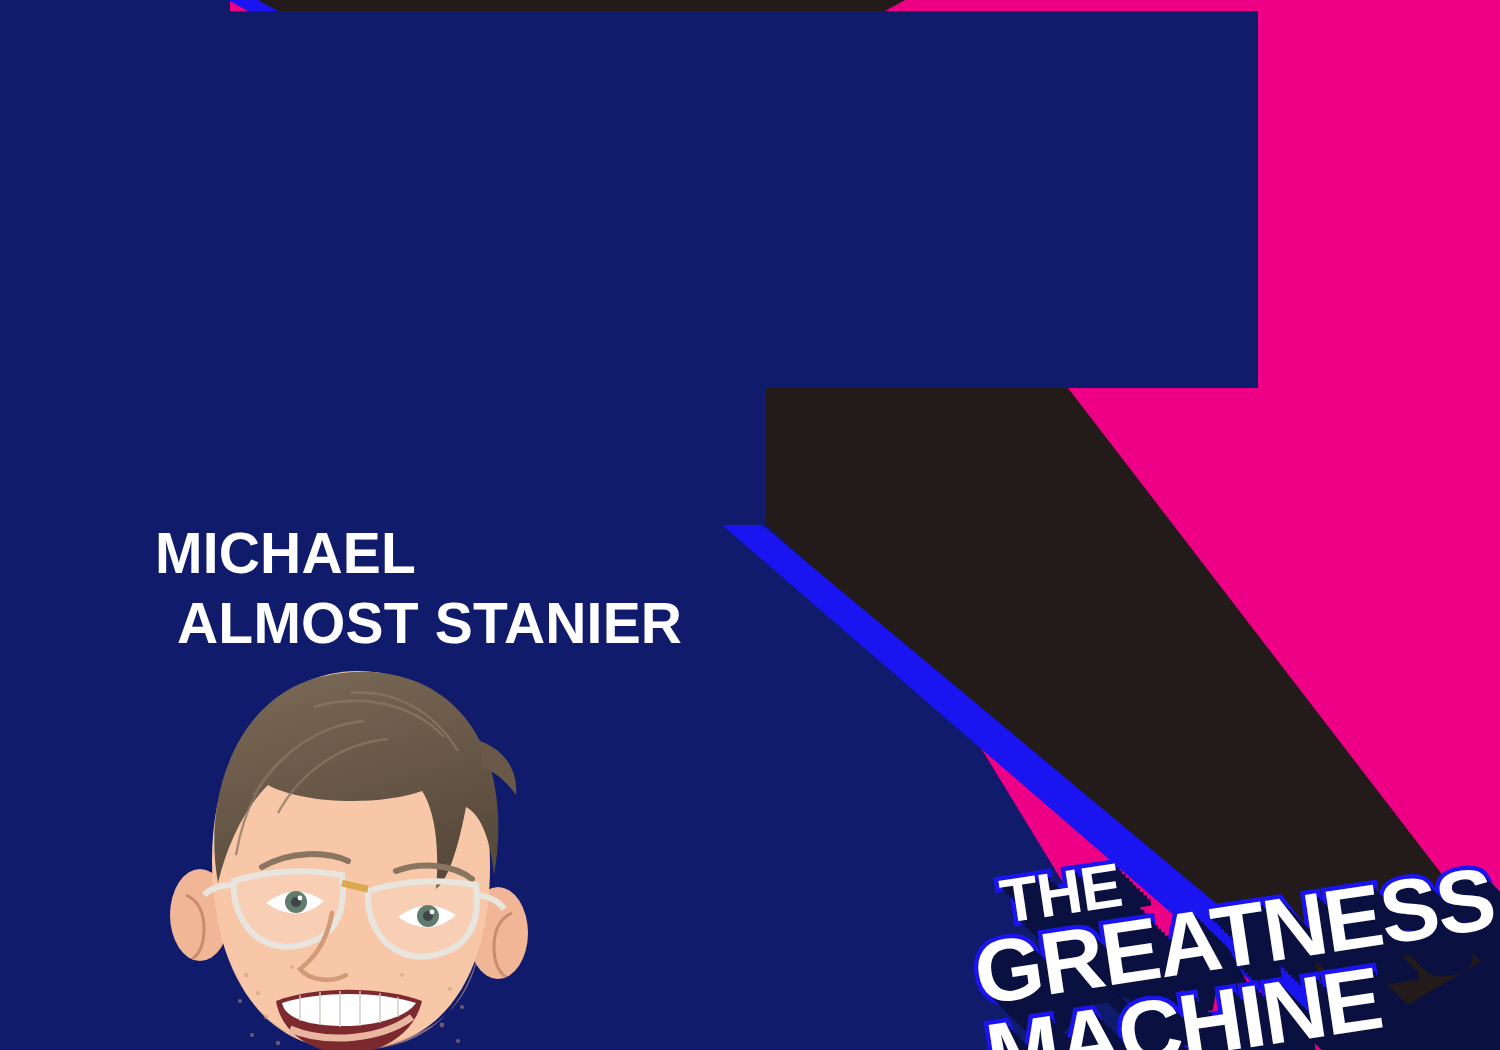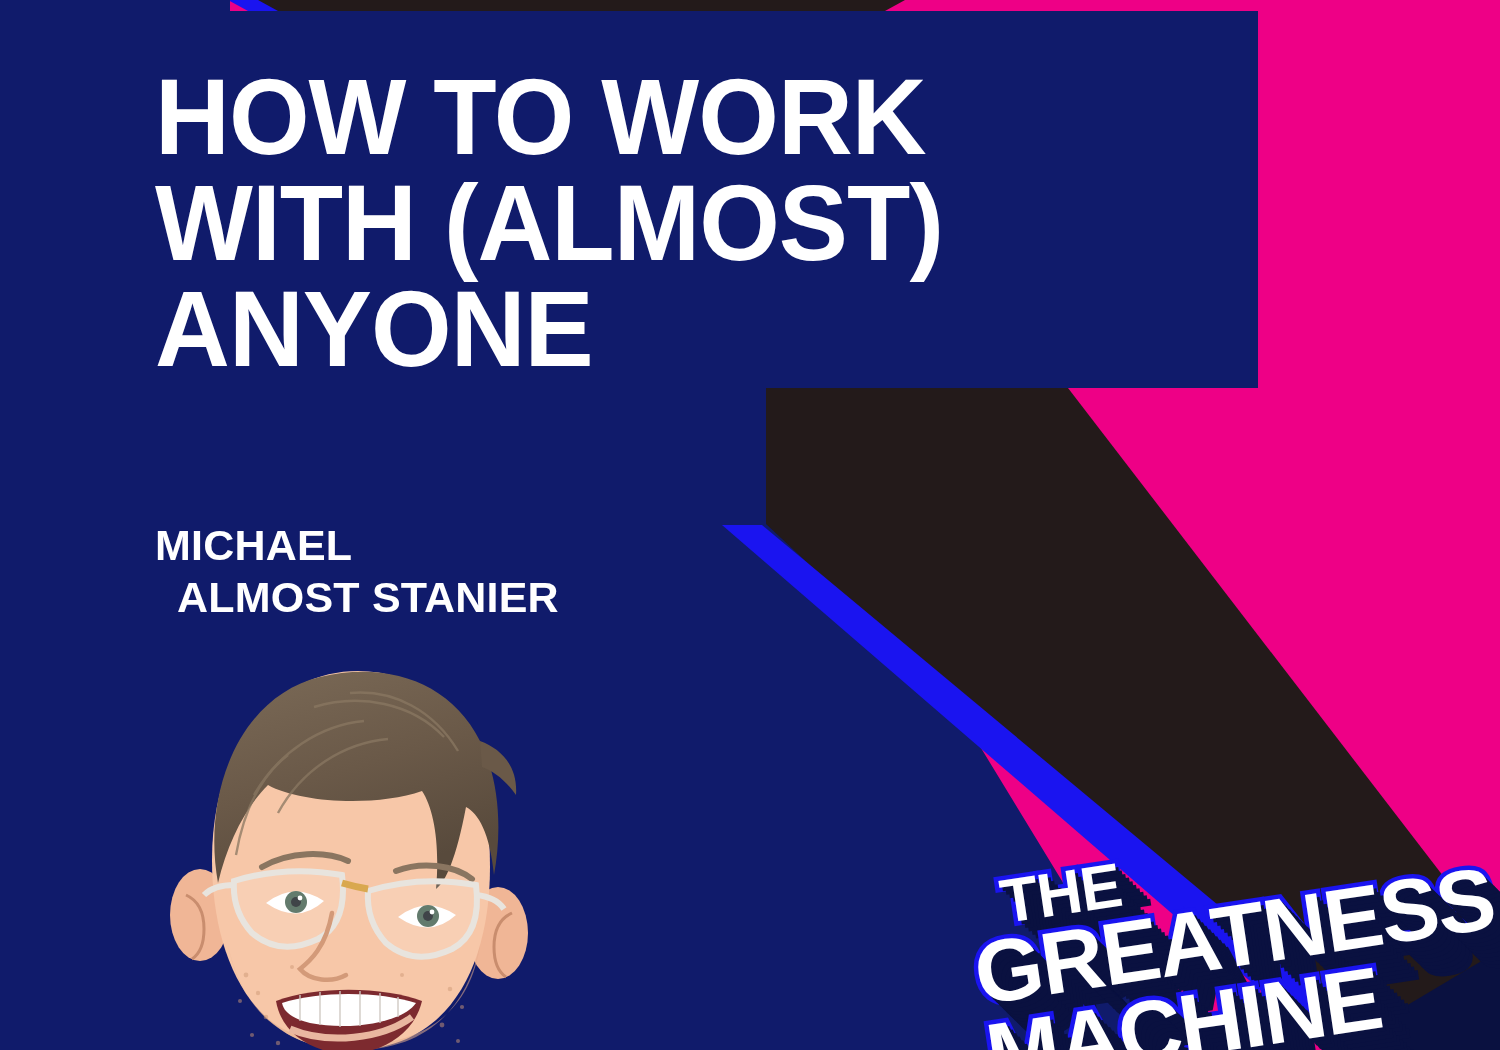--- a/index.html
+++ b/index.html
@@ -48,21 +48,21 @@
   .speaker-block {
     position: absolute;
     left: 155px;
     top: 519px;
     z-index: 6;
   }
   .speaker-line {
     display: block;
     color: #ffffff;
     font-weight: 700;
-    font-size: 43px;
+    font-size: 57px;
     line-height: 1.22;
     letter-spacing: 0.2px;
     white-space: nowrap;
   }
   .speaker-line.indent { padding-left: 22px; }
 
   
   .portrait {
     position: absolute;
     left: 150px;
@@ -146,25 +146,20 @@
     <path d="M 722,525 L 762,525 L 1392,1050 L 1330,1050 Z" fill="#1a14f0"></path>
 
     <rect x="0" y="0" width="1500" height="11" fill="#ee0086"></rect>
     <path d="M 232,0 L 905,0 L 885,11 L 253,11 Z" fill="#231a1a"></path>
     <path d="M 228,0 L 258,0 L 278,11 L 248,11 Z" fill="#1a14f0"></path>
     <rect x="0" y="0" width="230" height="11" fill="#101b6b"></rect>
 
     <path d="M 1332,1050 L 1500,1050 L 1500,950 Z" fill="#0a1140"></path>
   </svg>
 
-  <div class="title-block">
-    <span class="title-line">HOW TO WORK</span>
-    <span class="title-line">WITH (ALMOST)</span>
-    <span class="title-line">ANYONE</span>
-  </div>
 
   <div class="speaker-block">
     <span class="speaker-line">MICHAEL</span>
     <span class="speaker-line indent">ALMOST STANIER</span>
   </div>
 
   <svg class="portrait" viewBox="0 0 400 405">
     <defs>
       <clipPath id="headClip">
         <path d="M 30,405 L 30,230 C 30,110 105,18 200,18 C 300,18 362,110 362,235 L 362,405 Z"></path>

